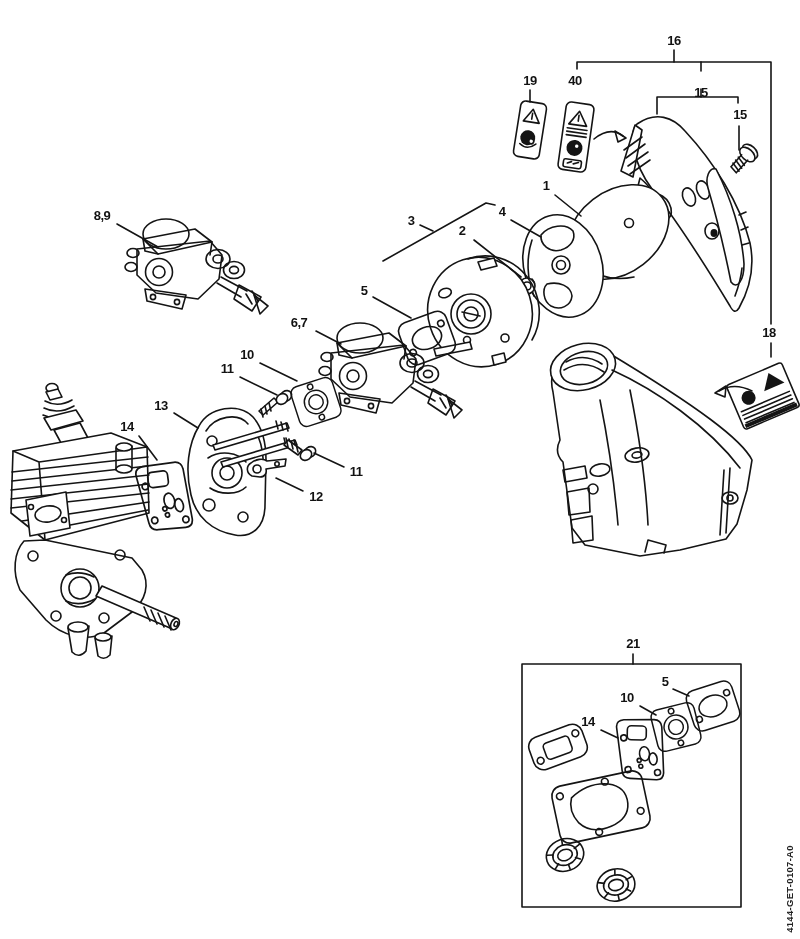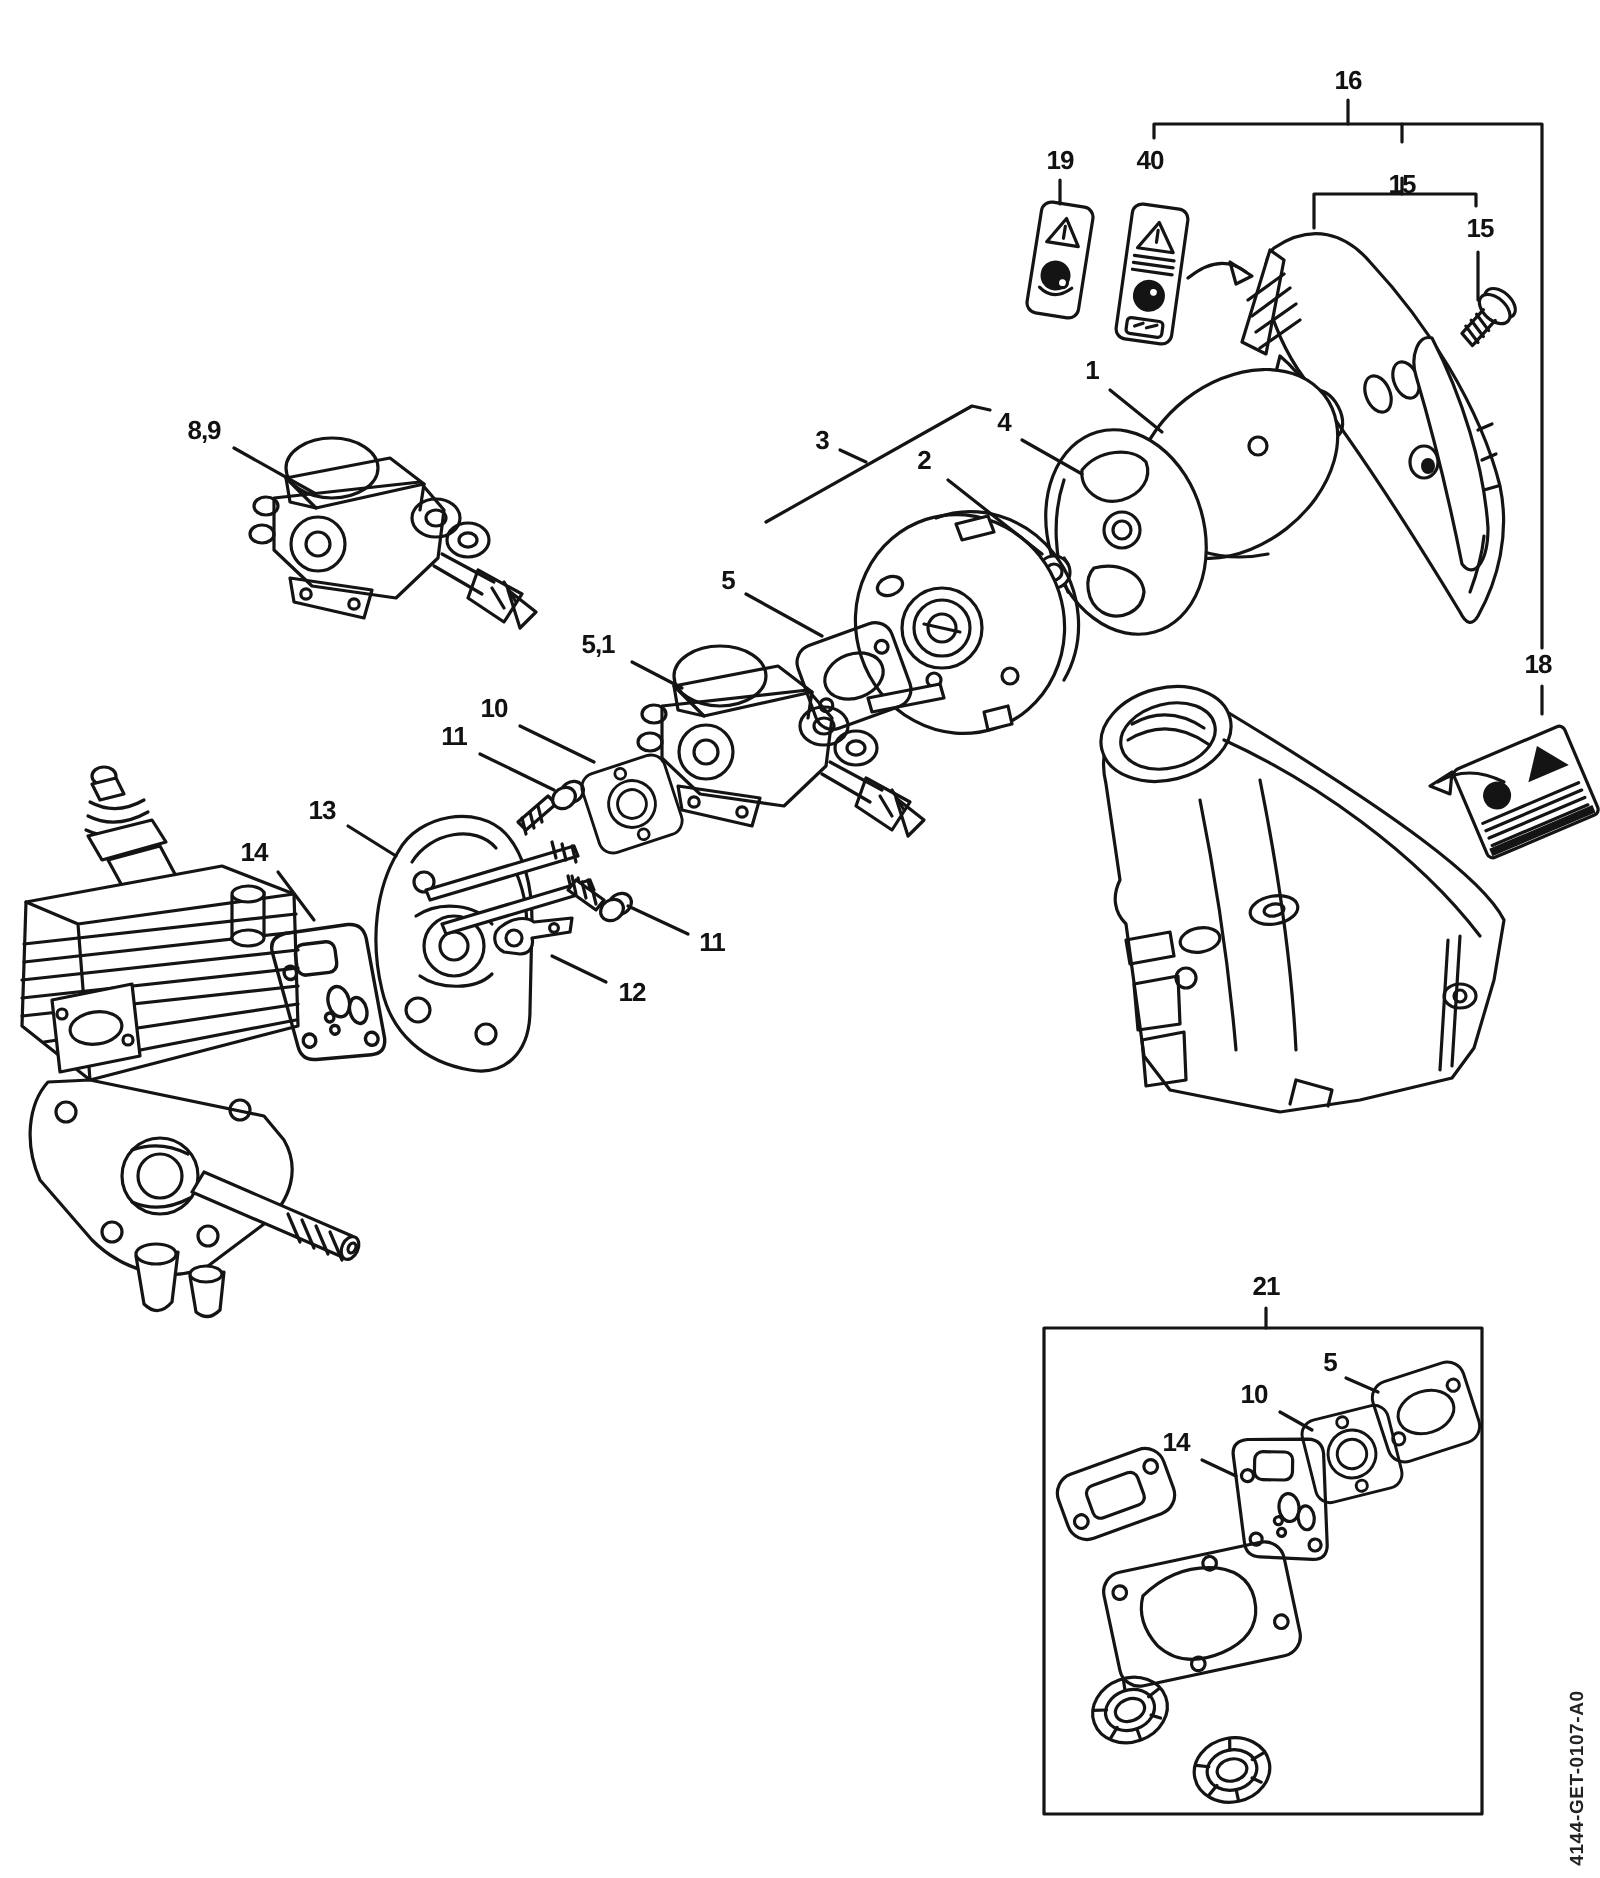--- a/index.html
+++ b/index.html
@@ -330,21 +330,21 @@
 </svg>
 
 <div id="labels">
   <div class="side-code">4144-GET-0107-A0</div>
 <div class="callout" style="left: 102px; top: 215px;">8,9</div>
       <div class="callout" style="left: 411px; top: 220px;">3</div>
       <div class="callout" style="left: 462px; top: 230px;">2</div>
       <div class="callout" style="left: 502px; top: 211px;">4</div>
       <div class="callout" style="left: 546px; top: 185px;">1</div>
       <div class="callout" style="left: 364px; top: 290px;">5</div>
-      <div class="callout" style="left: 299px; top: 322px;">5,1</div>
+      <div class="callout" style="left: 299px; top: 322px;">6,7</div>
       <div class="callout" style="left: 247px; top: 354px;">10</div>
       <div class="callout" style="left: 227px; top: 368px;">11</div>
       <div class="callout" style="left: 161px; top: 405px;">13</div>
       <div class="callout" style="left: 127px; top: 426px;">14</div>
       <div class="callout" style="left: 356px; top: 471px;">11</div>
       <div class="callout" style="left: 316px; top: 496px; text-align: center;">12</div>
       <div class="callout" style="left: 530px; top: 80px;">19</div>
       <div class="callout" style="left: 575px; top: 80px;">40</div>
       <div class="callout" style="left: 674px; top: 40px;">16</div>
       <div class="callout" style="left: 701px; top: 80px; margin-top: 12px;">15</div>

